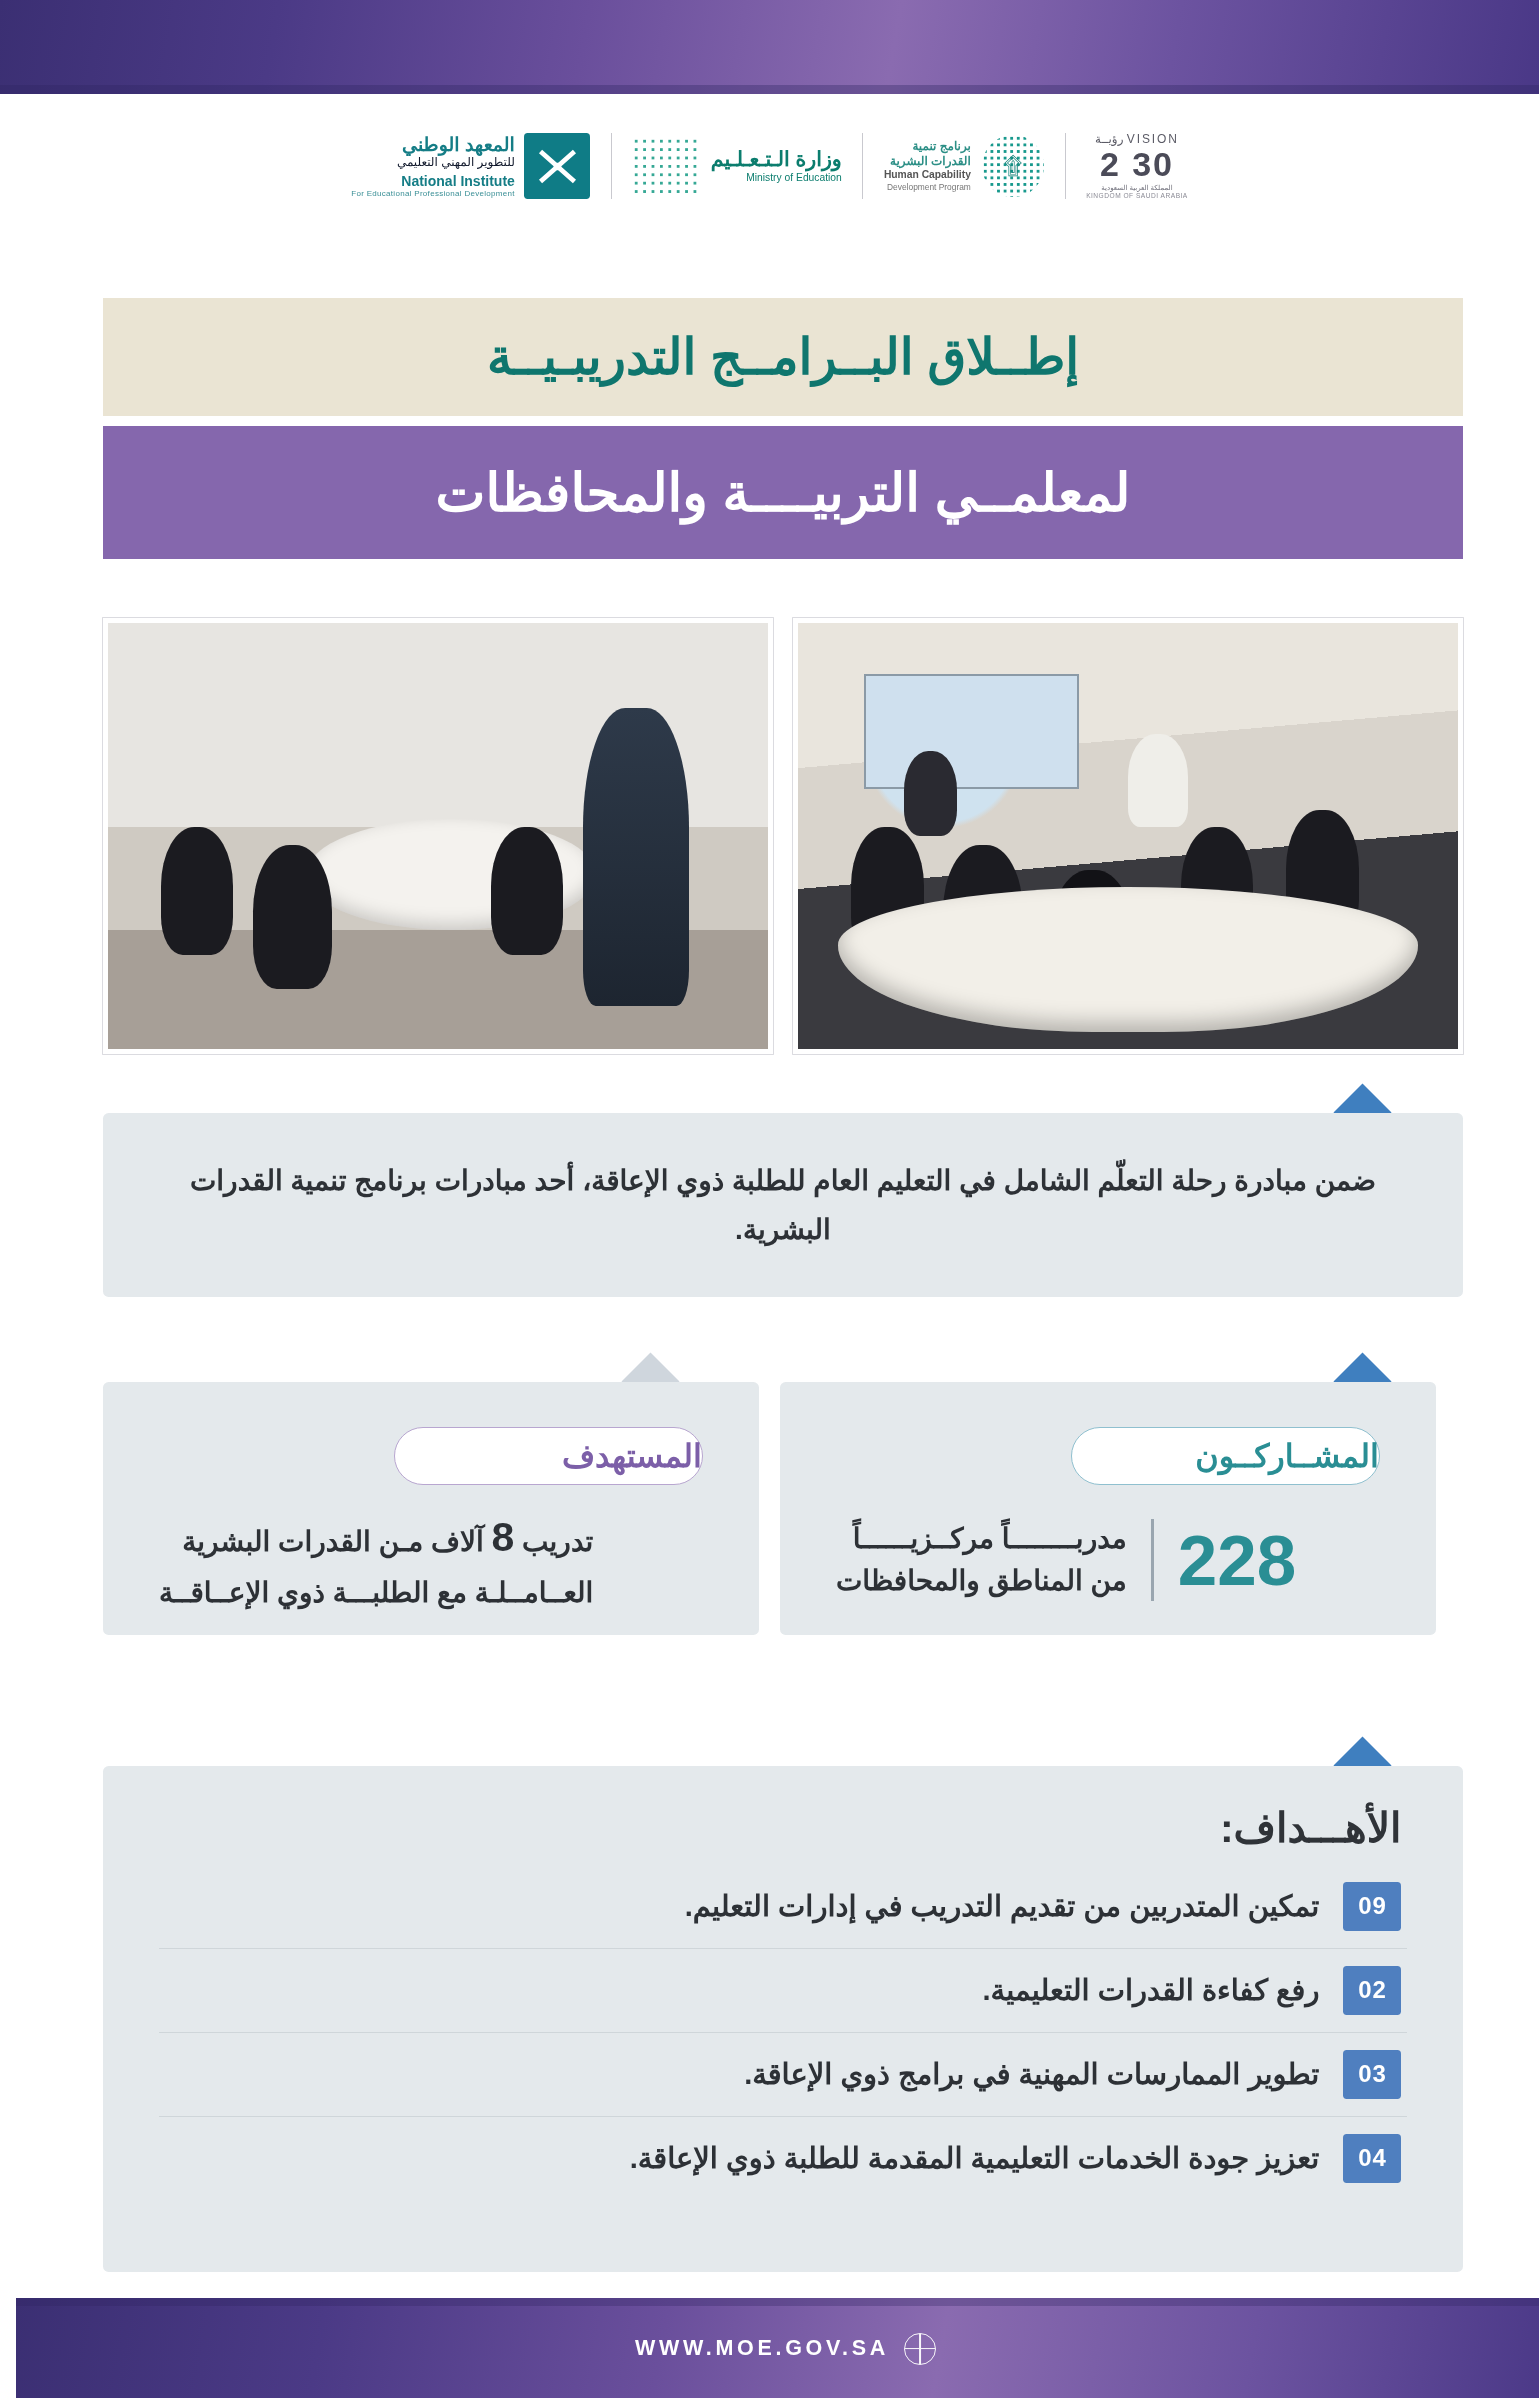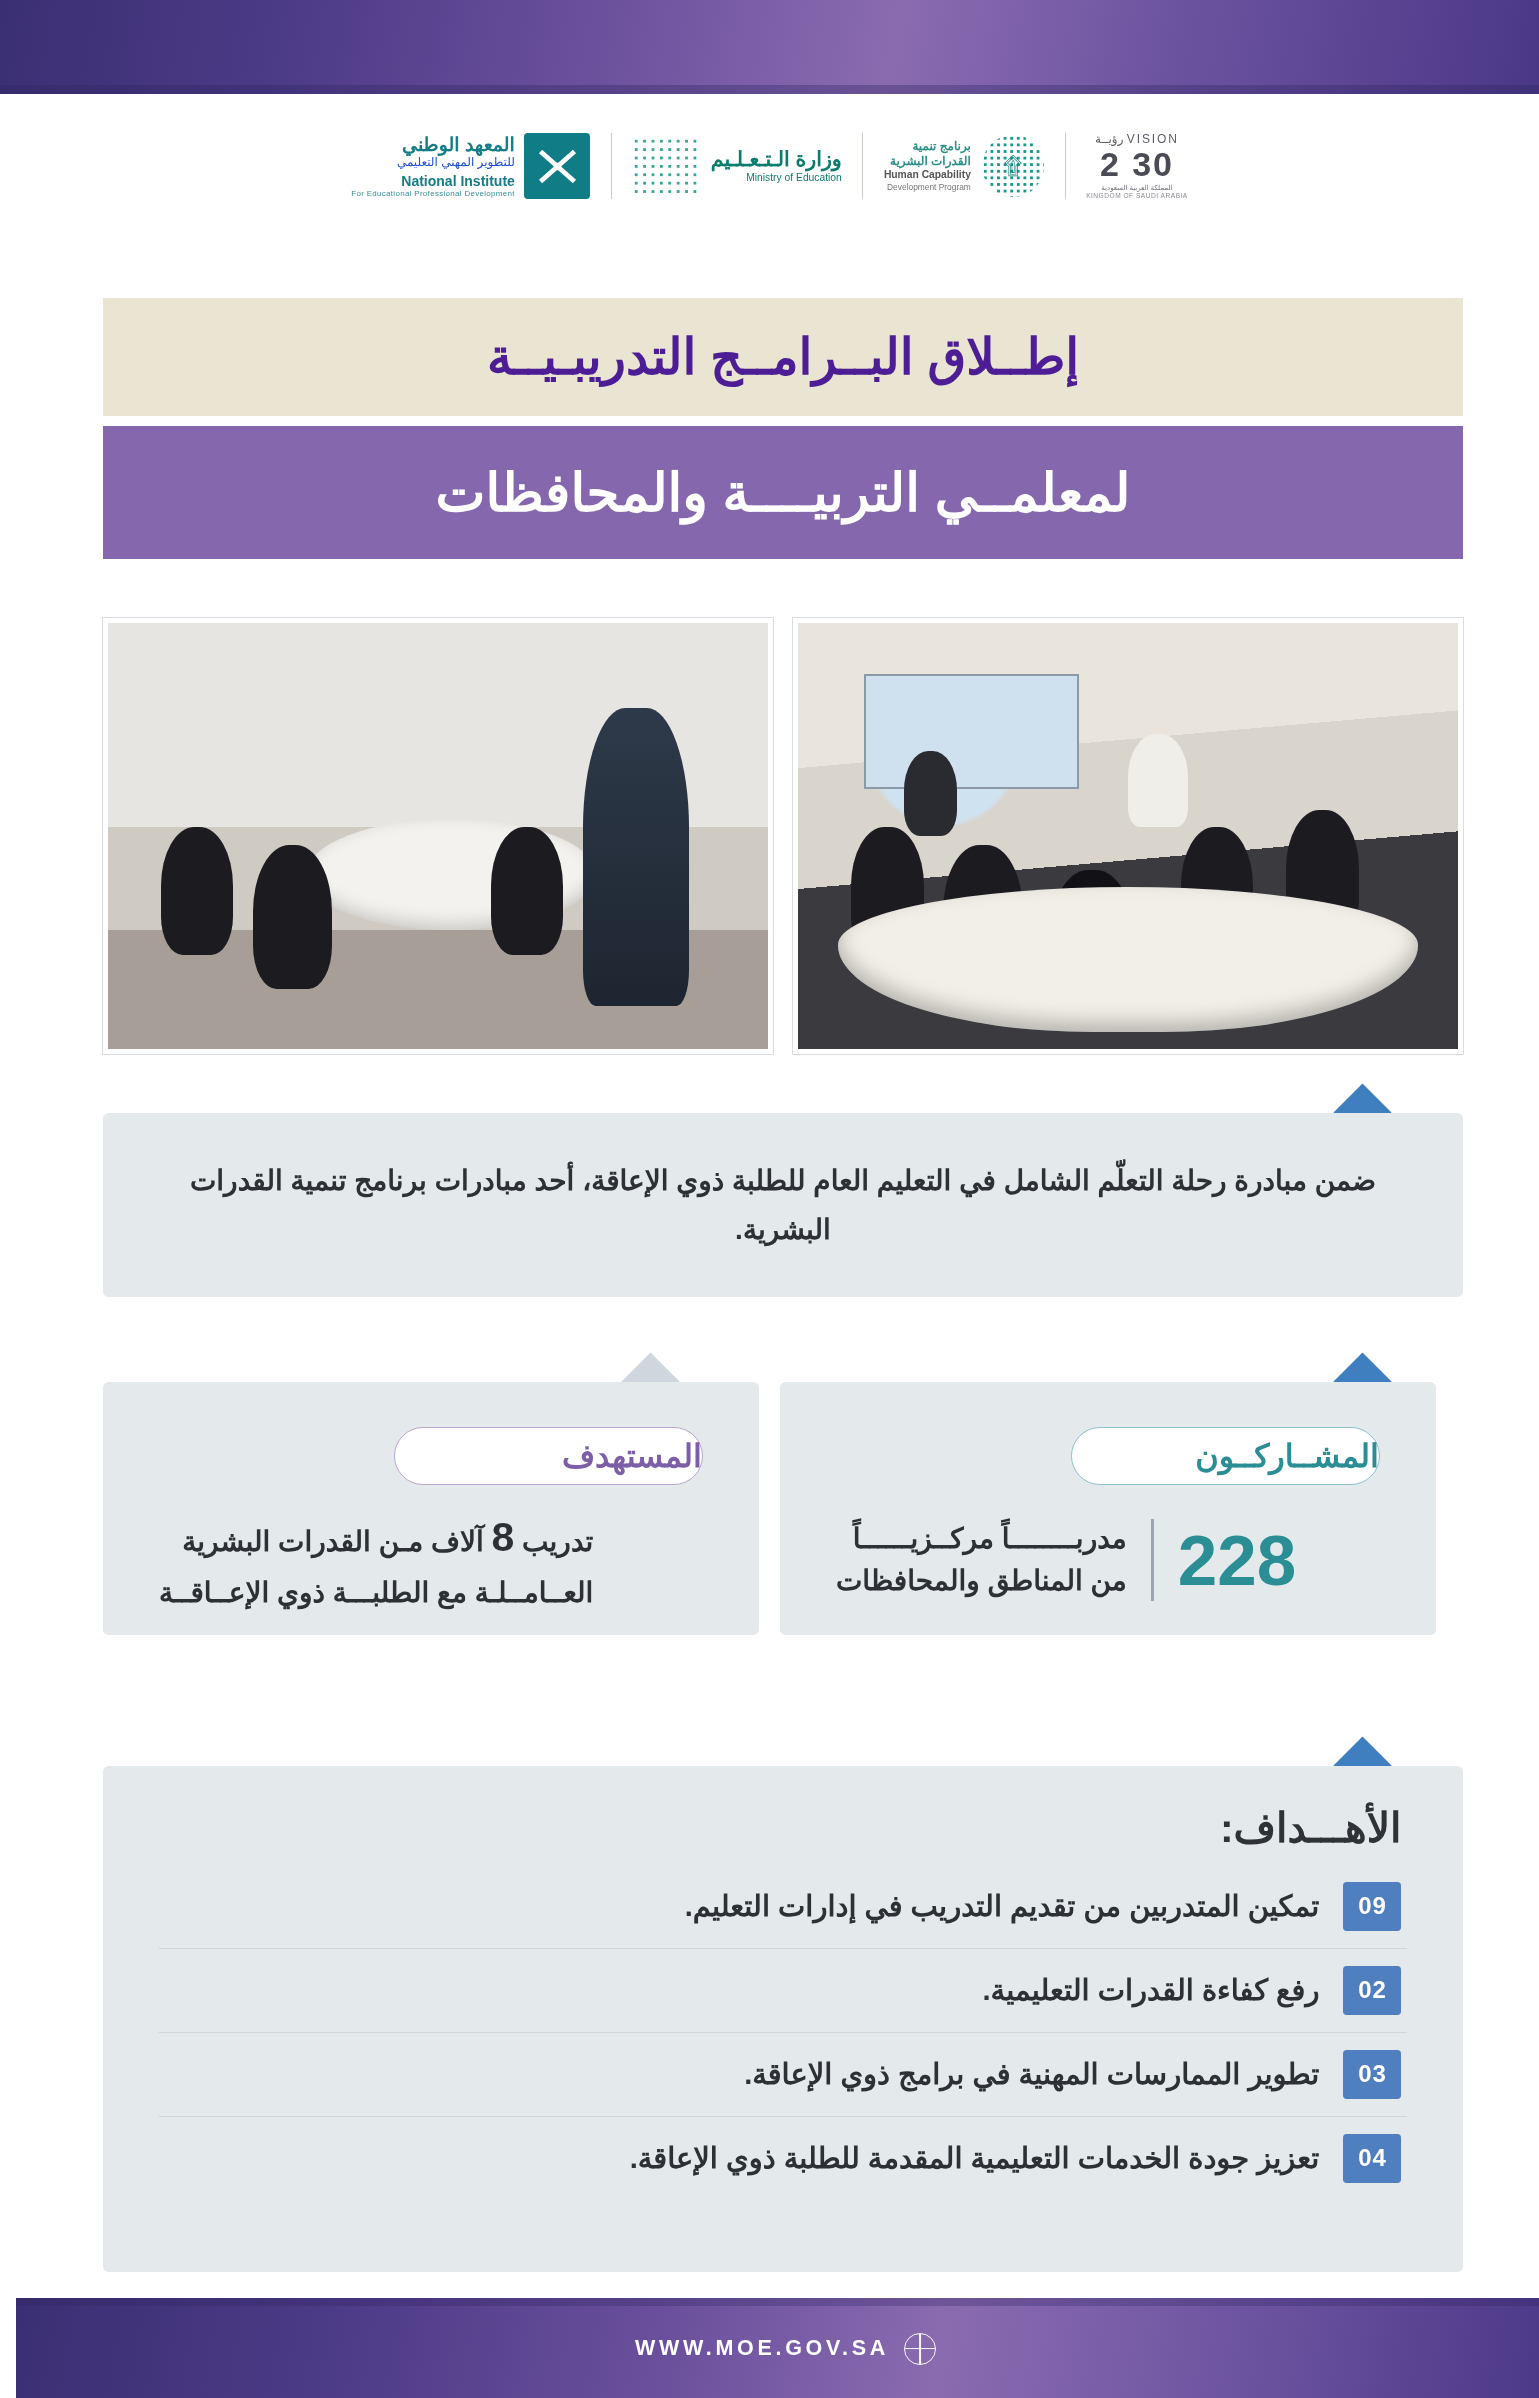--- a/index.html
+++ b/index.html
@@ -55,21 +55,21 @@
   .logos {
     position:absolute; top:117px; left:0; width:1539px; height:98px;
     display:flex; align-items:center; justify-content:center;
     direction:ltr; gap:0;
   }
   .logo-cell { display:flex; align-items:center; padding:0 20.6px; height:81px; }
   .sep { width:0.9px; height:66px; background:#c9c9cf; }
 
   .nie-txt { text-align:right; margin-right:9.4px; color:#0f7c86; line-height:1.15;}
   .nie-ar1 { font-size:19px; font-weight:bold; color:#157d86; }
-  .nie-ar2 { font-size:12px; color:#1d4ed8;text-align:right; }
+  .nie-ar2 { font-size:12px; color:#0f172a;text-align:right; }
   .nie-en1 { font-size:14px; font-weight:bold; color:#157d86; margin-top:3.7px;}
   .nie-en2 { font-size:8px; color:#3a8f96; letter-spacing:0.3px;}
   .nie-mark{
     width:66px;height:66px;background:#0f7c86;border-radius:3.7px;
     display:flex;align-items:center;justify-content:center;color:#fff;font-size:32px;font-weight:bold;
   }
 
   .moe-wrap{display:flex;align-items:center;gap:9.4px;}
   .moe-dots{
     width:69px;height:58px;
@@ -101,21 +101,21 @@
   .v2030 .t3{font-size:7px;color:#6f6f7a;letter-spacing:0.5px;}
   .v2030 .t4{font-size:6.6px;color:#8a8a94;letter-spacing:0.5px;}
 
   
   .title1 {
     position:absolute; left:103px; top:298px; width:1360px; height:118px;
     background:#eae4d3;
     display:flex; align-items:center; justify-content:center;
   }
   .title1 span{
-    font-size:50px; font-weight:bold; color:#4c1d95; letter-spacing:3.7px;
+    font-size:50px; font-weight:bold; color:#0f766e; letter-spacing:3.7px;
   }
   .title2 {
     position:absolute; left:103px; top:426px; width:1360px; height:133px;
     background:#8567ad;
     display:flex; align-items:center; justify-content:center;
   }
   .title2 span{
     font-size:53px; font-weight:bold; color:#ffffff; letter-spacing:2.8px;
   }
 

